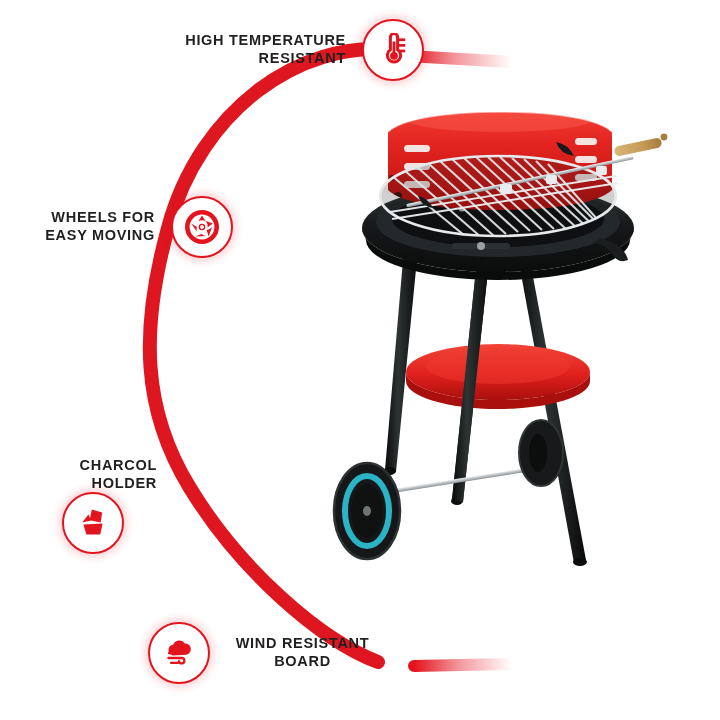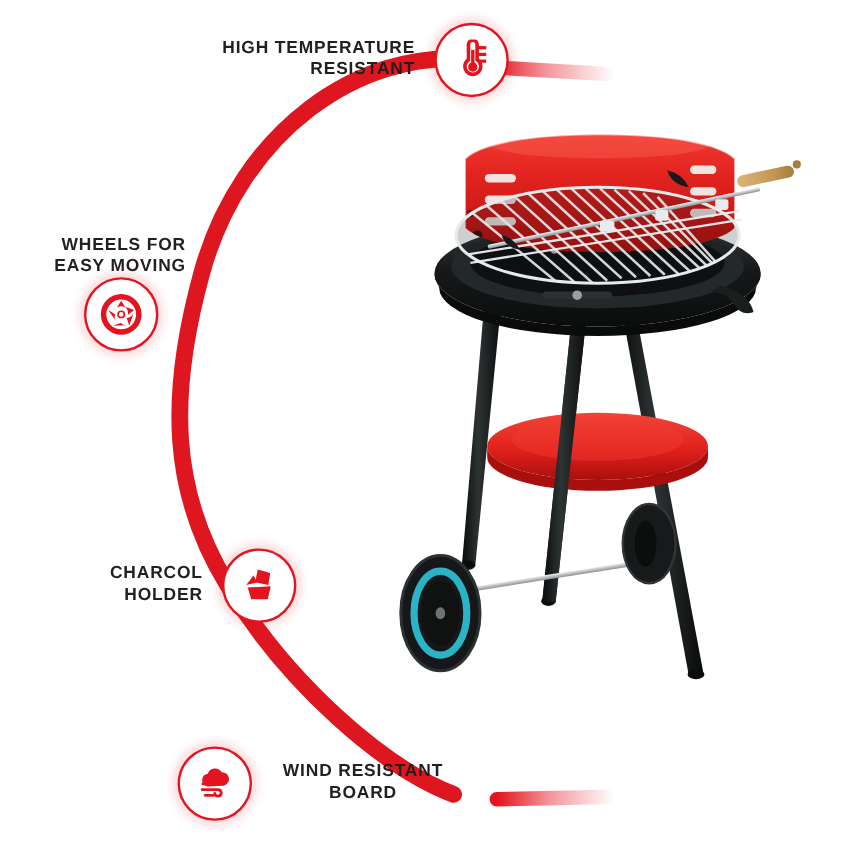--- a/index.html
+++ b/index.html
@@ -58,24 +58,24 @@
     color:#221f1f;
     white-space:pre-line;
   }
   .label-left  { text-align:right; margin-right:16px; }
   .label-below { text-align:center; margin-top:0; }
 
   
   #feature-temp   { left:181px; top:19px;  }
   #feature-temp .feature-label { width:165px; }
 
-  #feature-wheels { left:30px;  top:196px;flex-direction:column; }
+  #feature-wheels { left:30px;  top:196px; }
   #feature-wheels .feature-label { width:125px; }
 
-  #feature-charcoal { left:24px; top:457px; }
+  #feature-charcoal { left:12px; top:457px;flex-direction:column; }
   #feature-charcoal .feature-label { width:145px; }
 
   #feature-wind {
     left:148px; top:622px;
     flex-direction:row-reverse;
     align-items:center;
   }
   #feature-wind .feature-label { width:185px; margin-right:18px; text-align:center; }
 </style>
 </head>

